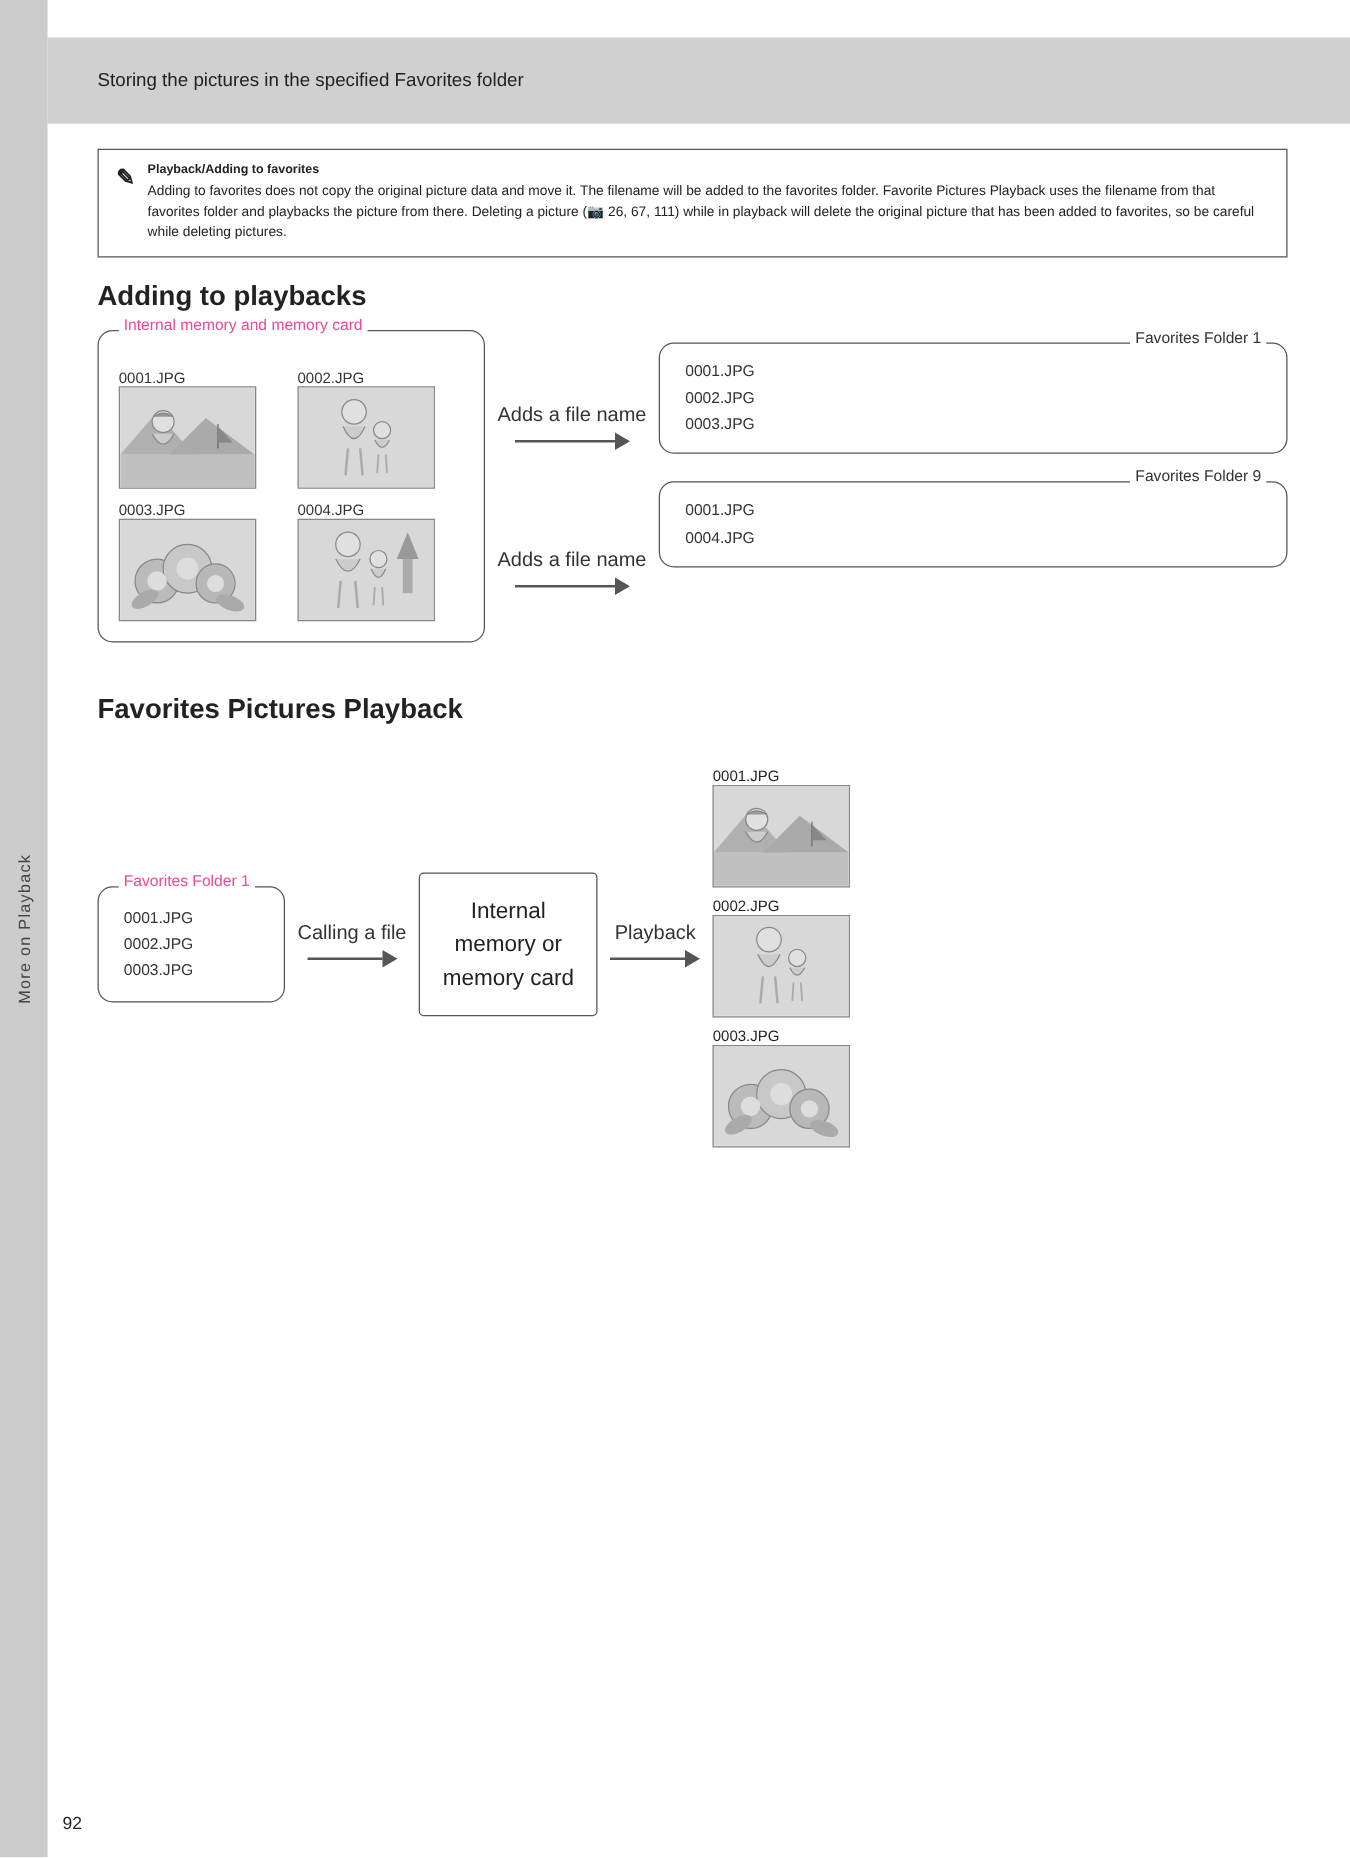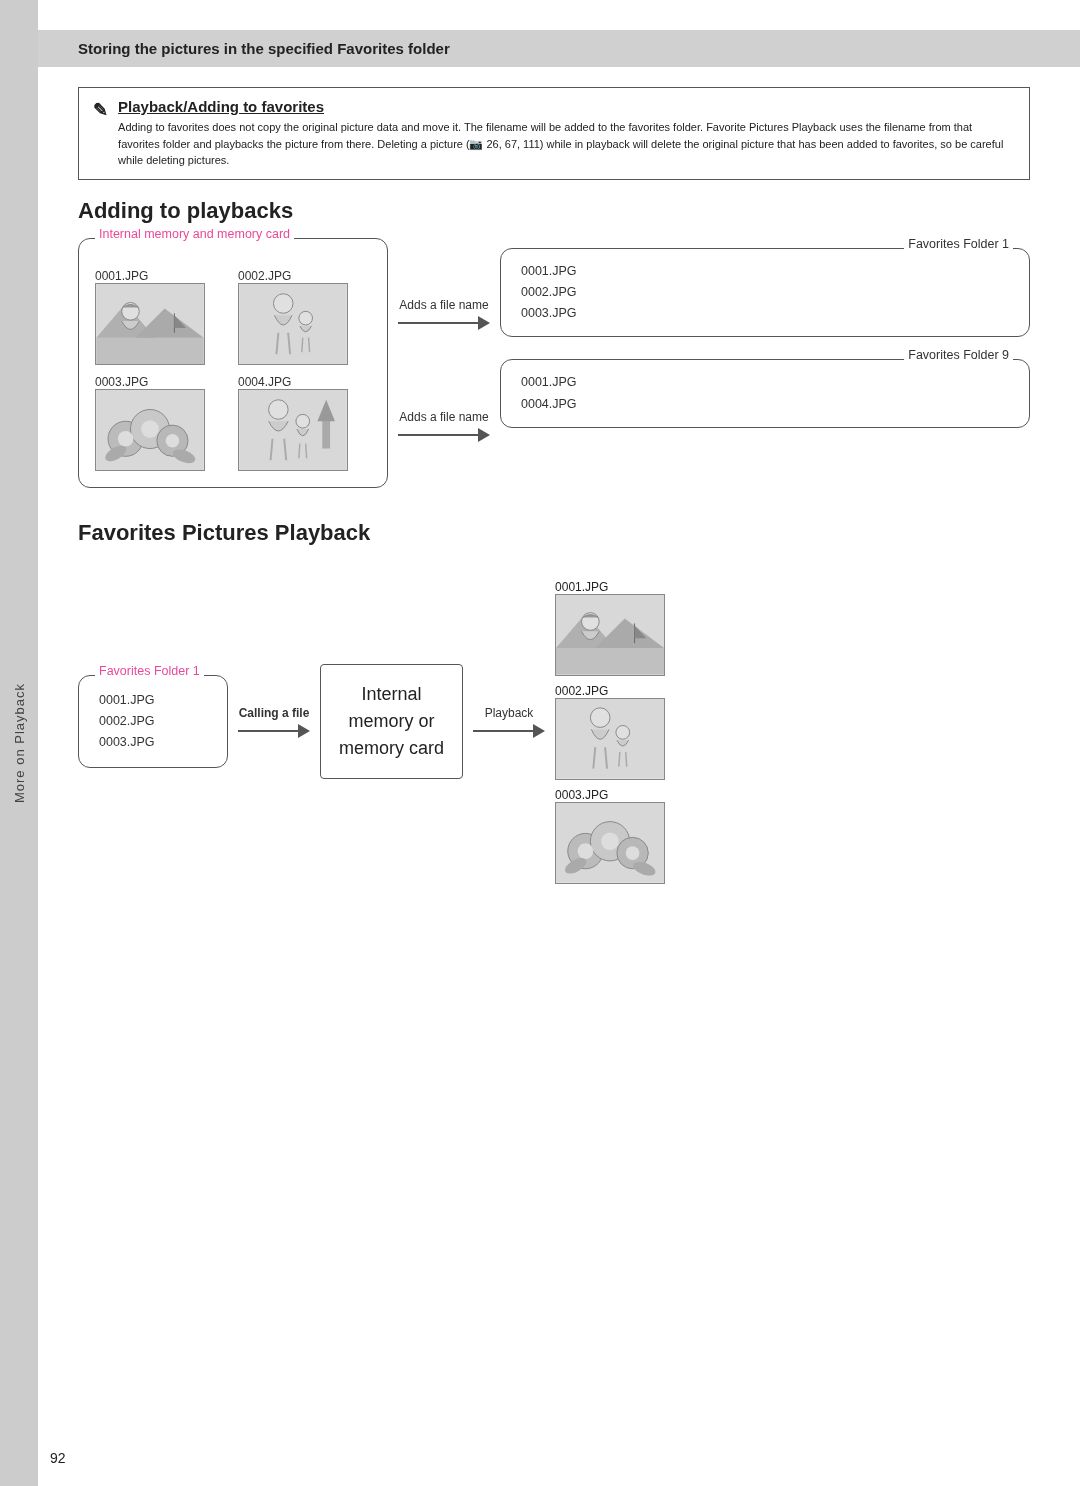--- a/index.html
+++ b/index.html
@@ -36,23 +36,23 @@
       letter-spacing: 1px;
     }
 
     .main-content {
       flex: 1;
       padding: 30px 50px 40px 40px;
     }
 
     .header-banner {
       background: #d0d0d0;
-      padding: 10px 16px;
+      padding: 26px 16px;
       font-size: 15px;
-      font-weight: bold;
+      font-weight: normal;
       margin-bottom: 20px;
       margin-left: -40px;
       margin-right: -50px;
       padding-left: 40px;
     }
 
     .note-box {
       border: 1px solid #555;
       padding: 10px 14px;
       margin-bottom: 16px;
@@ -63,22 +63,21 @@
 
     .note-icon {
       font-size: 18px;
       font-weight: bold;
       flex-shrink: 0;
       margin-top: 1px;
     }
 
     .note-title {
       font-weight: bold;
-      font-size: 15px;
-      text-decoration: underline;
+      font-size: 10px;
     }
 
     .note-body {
       font-size: 11px;
       line-height: 1.5;
       margin-top: 4px;
     }
 
     .section-title {
       font-size: 22px;
@@ -139,21 +138,21 @@
     }
 
     .arrow-group {
       display: flex;
       flex-direction: column;
       align-items: center;
       gap: 4px;
     }
 
     .arrow-label {
-      font-size: 12px;
+      font-size: 16px;
       color: #333;
       white-space: nowrap;
     }
 
     .arrow-right {
       display: flex;
       align-items: center;
     }
 
     .arrow-line {
@@ -442,21 +441,21 @@
 
       <div class="playback-folder-box">
         <span class="box-label">Favorites Folder 1</span>
         <div class="fav-files">
           <div>0001.JPG</div>
           <div>0002.JPG</div>
           <div>0003.JPG</div>
         </div>
       </div>
 
-      <div class="arrow-group" style="padding: 10px 10px; flex-shrink:0;font-weight:bold;">
+      <div class="arrow-group" style="padding: 10px 10px; flex-shrink:0;">
         <span class="arrow-label">Calling a file</span>
         <div class="arrow-right">
           <div class="arrow-line" style="width:60px;"></div>
           <div class="arrow-head"></div>
         </div>
       </div>
 
       <div class="playback-middle-box">
         <span>Internal<br>memory or<br>memory card</span>
       </div>

